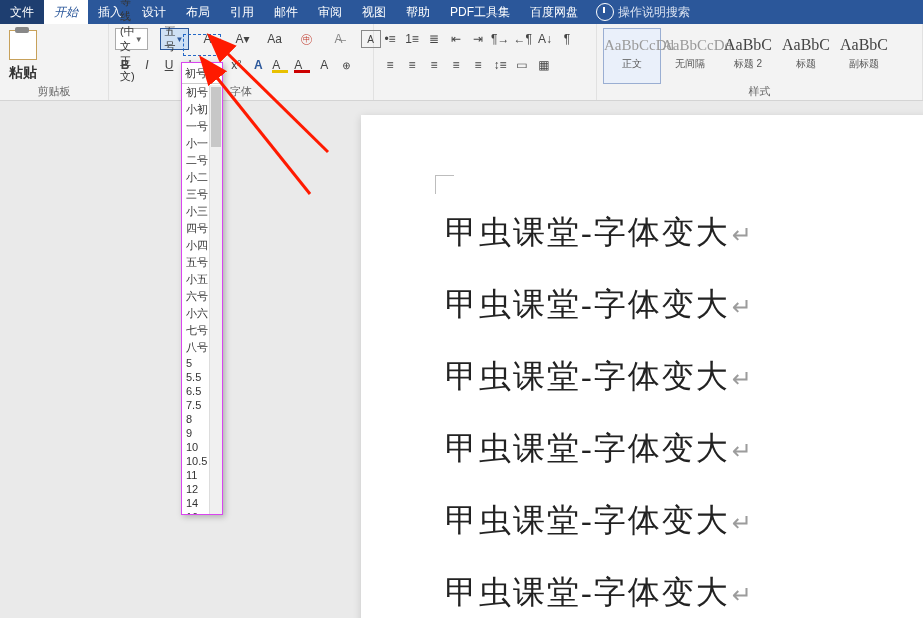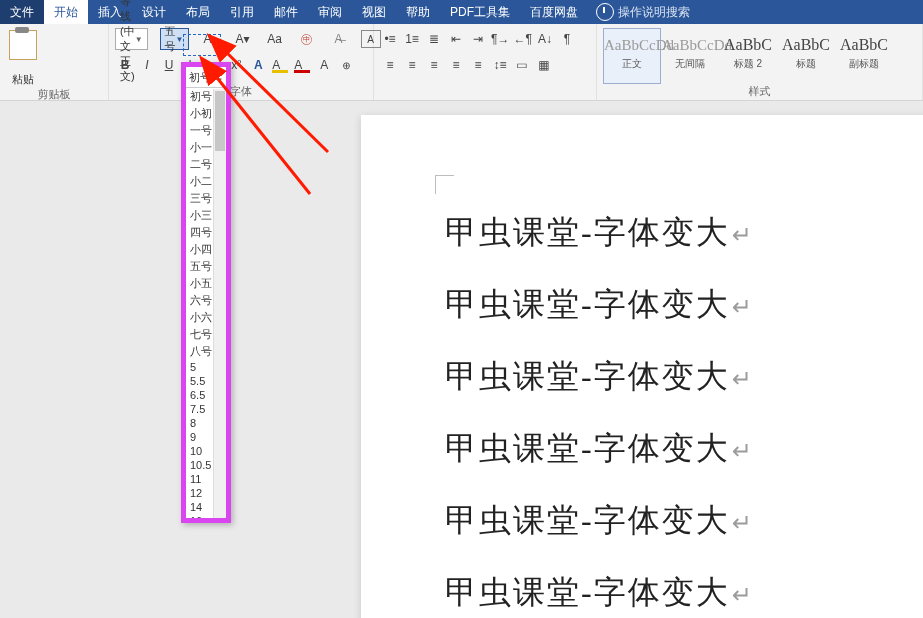--- a/index.html
+++ b/index.html
@@ -1,34 +1,34 @@
 <!DOCTYPE html>
 <html><head>
 <meta charset="utf-8">
 <style>
 html,body{margin:0;padding:0;font-family:"Microsoft YaHei","SimSun",sans-serif;font-size:12px;background:#fff;color:#333;}
 .app{width:923px;height:618px;position:relative;overflow:hidden;background:#15803d;}
 
 .menubar{height:24px;background:#2b579a;color:#fff;display:flex;align-items:center;}
 .menubar .tab{padding:0 10px;height:24px;line-height:24px;cursor:pointer;}
 .menubar .tab.file{background:#1e3e70;}
-.menubar .tab.active{background:#fff;color:#2b579a;}
+.menubar .tab.active{background:#fff;color:#2b579a;font-style:italic;}
 .menubar .lightbulb{width:16px;height:16px;border:1px solid #fff;border-radius:50%;margin:0 4px 0 8px;position:relative;}
 .menubar .lightbulb::after{content:"";position:absolute;left:6px;top:3px;width:2px;height:6px;background:#fff;}
 .menubar .search{color:#d8e1f0;font-size:12px;}
 
 .ribbon{height:76px;background:#f3f3f3;border-bottom:1px solid #d4d4d4;display:flex;}
 .group{border-right:1px solid #e1e1e1;padding:4px 6px 2px 6px;display:flex;flex-direction:column;justify-content:space-between;}
 .group-label{text-align:center;font-size:11px;color:#666;height:14px;line-height:14px;}
 .group-body{flex:1;display:flex;}
 
 .clip-left{display:flex;flex-direction:column;align-items:center;width:34px;}
 .paste-icon{width:26px;height:28px;background:#fff;border:1px solid #c7a15a;position:relative;margin-top:2px;}
 .paste-icon::before{content:"";position:absolute;left:5px;top:-4px;width:14px;height:6px;background:#888;border-radius:2px;}
-.paste-label{font-size:11px;margin-top:12px;}
+.paste-label{font-size:14px;margin-top:4px;font-weight:bold;}
 .clip-right{display:flex;flex-direction:column;justify-content:space-around;margin-left:4px;}
 .clip-item{display:flex;align-items:center;font-size:11px;color:#444;margin:1px 0;}
 .mini-icon{width:14px;height:12px;margin-right:4px;display:inline-block;}
 .icon-cut{border-left:2px solid #666;border-right:2px solid #666;transform:skewX(-12deg);}
 .icon-copy{border:1px solid #999;background:#fff;box-shadow:2px 2px 0 #ccc;}
 .icon-brush{background:linear-gradient(#c49a52,#8a6a34);border-radius:0 0 6px 6px;}
 
 .font-row1{display:flex;align-items:center;gap:12px;}
 .font-name{width:86px;height:20px;border:1px solid #ababab;background:#fff;font-size:11px;display:flex;align-items:center;padding:0 4px;}
 .font-name .dd{margin-left:auto;font-size:8px;color:#666;}
@@ -46,21 +46,21 @@
 .para-row{display:flex;align-items:center;gap:2px;}
 .para-row .btn{min-width:18px;font-size:12px;}
 
 .styles-body{display:flex;align-items:flex-start;}
 .style-item{width:56px;height:50px;border:1px solid transparent;text-align:center;font-size:10px;color:#555;padding-top:4px;}
 .style-item.sel{border-color:#9aaed2;background:#eaf0fa;}
 .style-prev{font-size:15px;color:#9a9a9a;height:24px;line-height:24px;font-family:"SimSun",serif;}
 .style-prev.big{font-size:22px;color:#222;font-weight:700;}
 .style-prev.med{font-size:16px;color:#444;}
 
-.size-dd{position:absolute;left:181px;top:62px;width:40px;background:#fff;border:5px solid #d946ef;box-shadow:2px 2px 6px rgba(0,0,0,.25);z-index:30;}
+.size-dd{position:absolute;left:181px;top:62px;width:40px;background:#fff;border:1px solid #d946ef;box-shadow:2px 2px 6px rgba(0,0,0,.25);z-index:30;}
 .size-dd .inp{height:20px;border-bottom:1px solid #ccc;display:flex;align-items:center;padding:0 3px;font-size:11px;}
 .size-dd .inp .stp{margin-left:auto;display:flex;flex-direction:column;font-size:6px;line-height:6px;color:#666;}
 .size-dd ul{list-style:none;margin:0;padding:0;max-height:430px;overflow:hidden;}
 .size-dd li{font-size:11px;padding:1px 4px;color:#333;text-align:left;}
 .size-dd .scrollbar{position:absolute;right:0;top:22px;bottom:0;width:12px;background:#f0f0f0;border-left:1px solid #ddd;}
 .size-dd .thumb{position:absolute;left:1px;top:2px;width:10px;height:60px;background:#c7c7c7;}
 
 .docarea{position:absolute;left:0;right:0;top:101px;bottom:0;background:#eaeaea;overflow:hidden;}
 .page{position:absolute;left:361px;top:14px;width:620px;min-height:700px;background:#fff;box-shadow:0 2px 8px rgba(0,0,0,.15);}
 .corner{position:absolute;width:18px;height:18px;border:1px solid #bdbdbd;}

